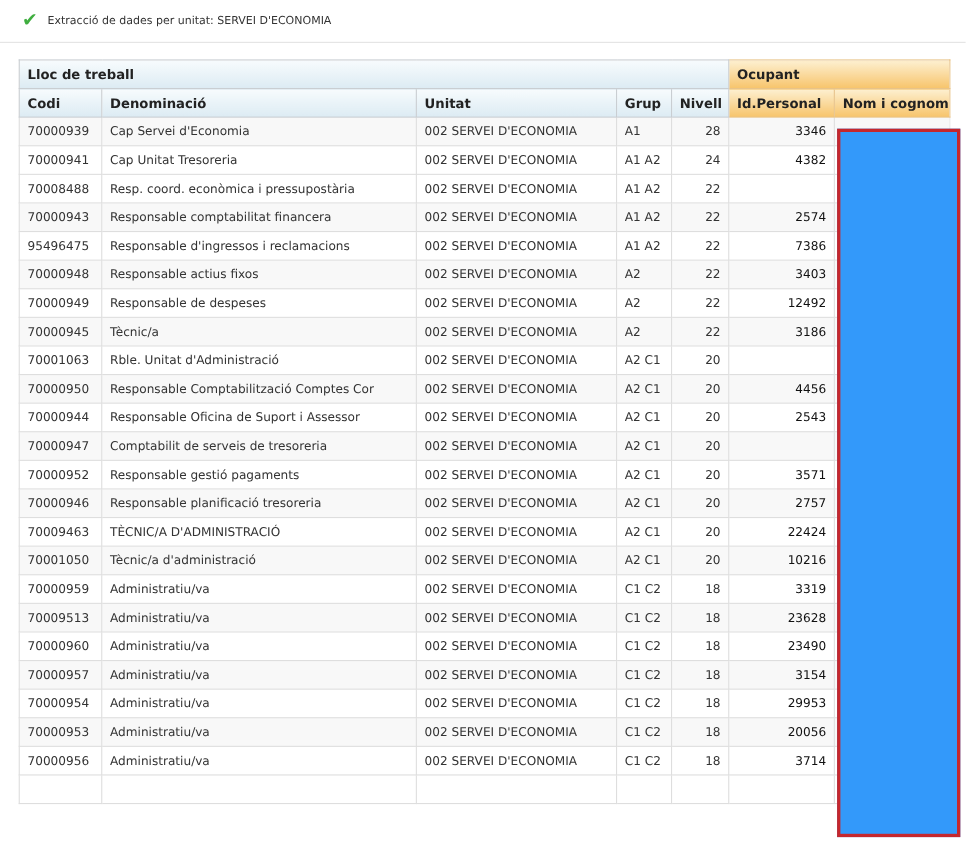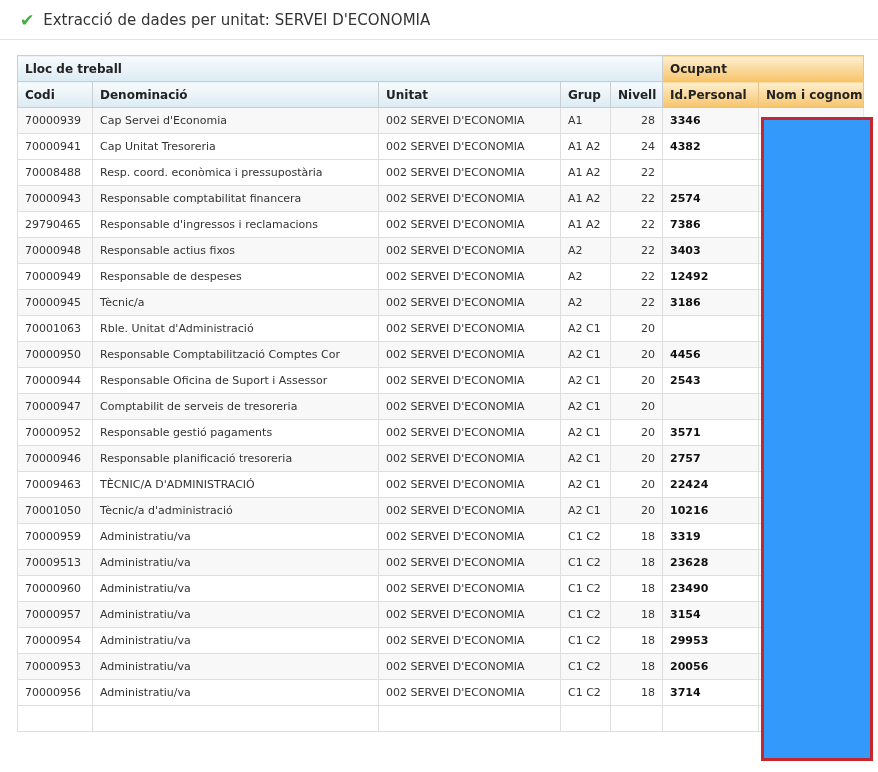--- a/index.html
+++ b/index.html
@@ -10,21 +10,21 @@
     font-family: "DejaVu Sans", "Liberation Sans", sans-serif;
   }
   .title-bar {
     display: flex; align-items: center; gap: 9px;
     padding: 11px 0 10px 20px;
     border-bottom: 1px solid #e3e3e3;
   }
   .check {
     color: #3fae3f; font-size: 17px; font-weight: bold; line-height: 1;
   }
-  .page-title { font-size: 15px; color: #333; }
+  .page-title { font-size: 10px; color: #333; }
 
   .table-wrap { margin: 15px 0 0 17px; width: 846px; }
   table {
     border-collapse: collapse; width: 846px; table-layout: fixed;
     font-size: 11px; color: #333;
   }
   th, td {
     border: 1px solid #dedede; padding: 0 7px; height: 26px;
     overflow: hidden; white-space: nowrap; text-align: left;
   }
@@ -32,21 +32,21 @@
   thead th {
     font-size: 12px; font-weight: bold; color: #222;
     border-color: #c9ced2;
     margin-left: 38px;
   }
   thead th.hd-blue   { background: linear-gradient(#f7fbfd, #dcebf3); }
   thead th.hd-orange { background: linear-gradient(#fdefcf, #f7c46b); border-color: #e8c388; }
   tbody td { background: #ffffff; }
   tbody tr.odd td { background: #f8f8f8; }
   td.c-nivell { text-align: right; }
-  td.c-id { text-align: left; font-weight: bold; color: #111; }
+  td.c-id { text-align: right; font-weight: normal; color: #111; }
   td.c-nom { border-right-color: #e8e8e8; }
 
   .redaction {
     position: absolute; left: 761px; top: 117px;
     width: 112px; height: 644px;
     background: #3399fa;
     border: 3px solid #c5272d;
   }
 </style>
 </head>
@@ -114,21 +114,21 @@
         <tr class="odd">
     <td class="c-codi">70000943</td>
     <td class="c-denom">Responsable comptabilitat financera</td>
     <td class="c-unitat">002 SERVEI D'ECONOMIA</td>
     <td class="c-grup">A1 A2</td>
     <td class="c-nivell">22</td>
     <td class="c-id">2574</td>
     <td class="c-nom"></td>
   </tr>
         <tr>
-    <td class="c-codi">29790465</td>
+    <td class="c-codi">95496475</td>
     <td class="c-denom">Responsable d'ingressos i reclamacions</td>
     <td class="c-unitat">002 SERVEI D'ECONOMIA</td>
     <td class="c-grup">A1 A2</td>
     <td class="c-nivell">22</td>
     <td class="c-id">7386</td>
     <td class="c-nom"></td>
   </tr>
         <tr class="odd">
     <td class="c-codi">70000948</td>
     <td class="c-denom">Responsable actius fixos</td>

